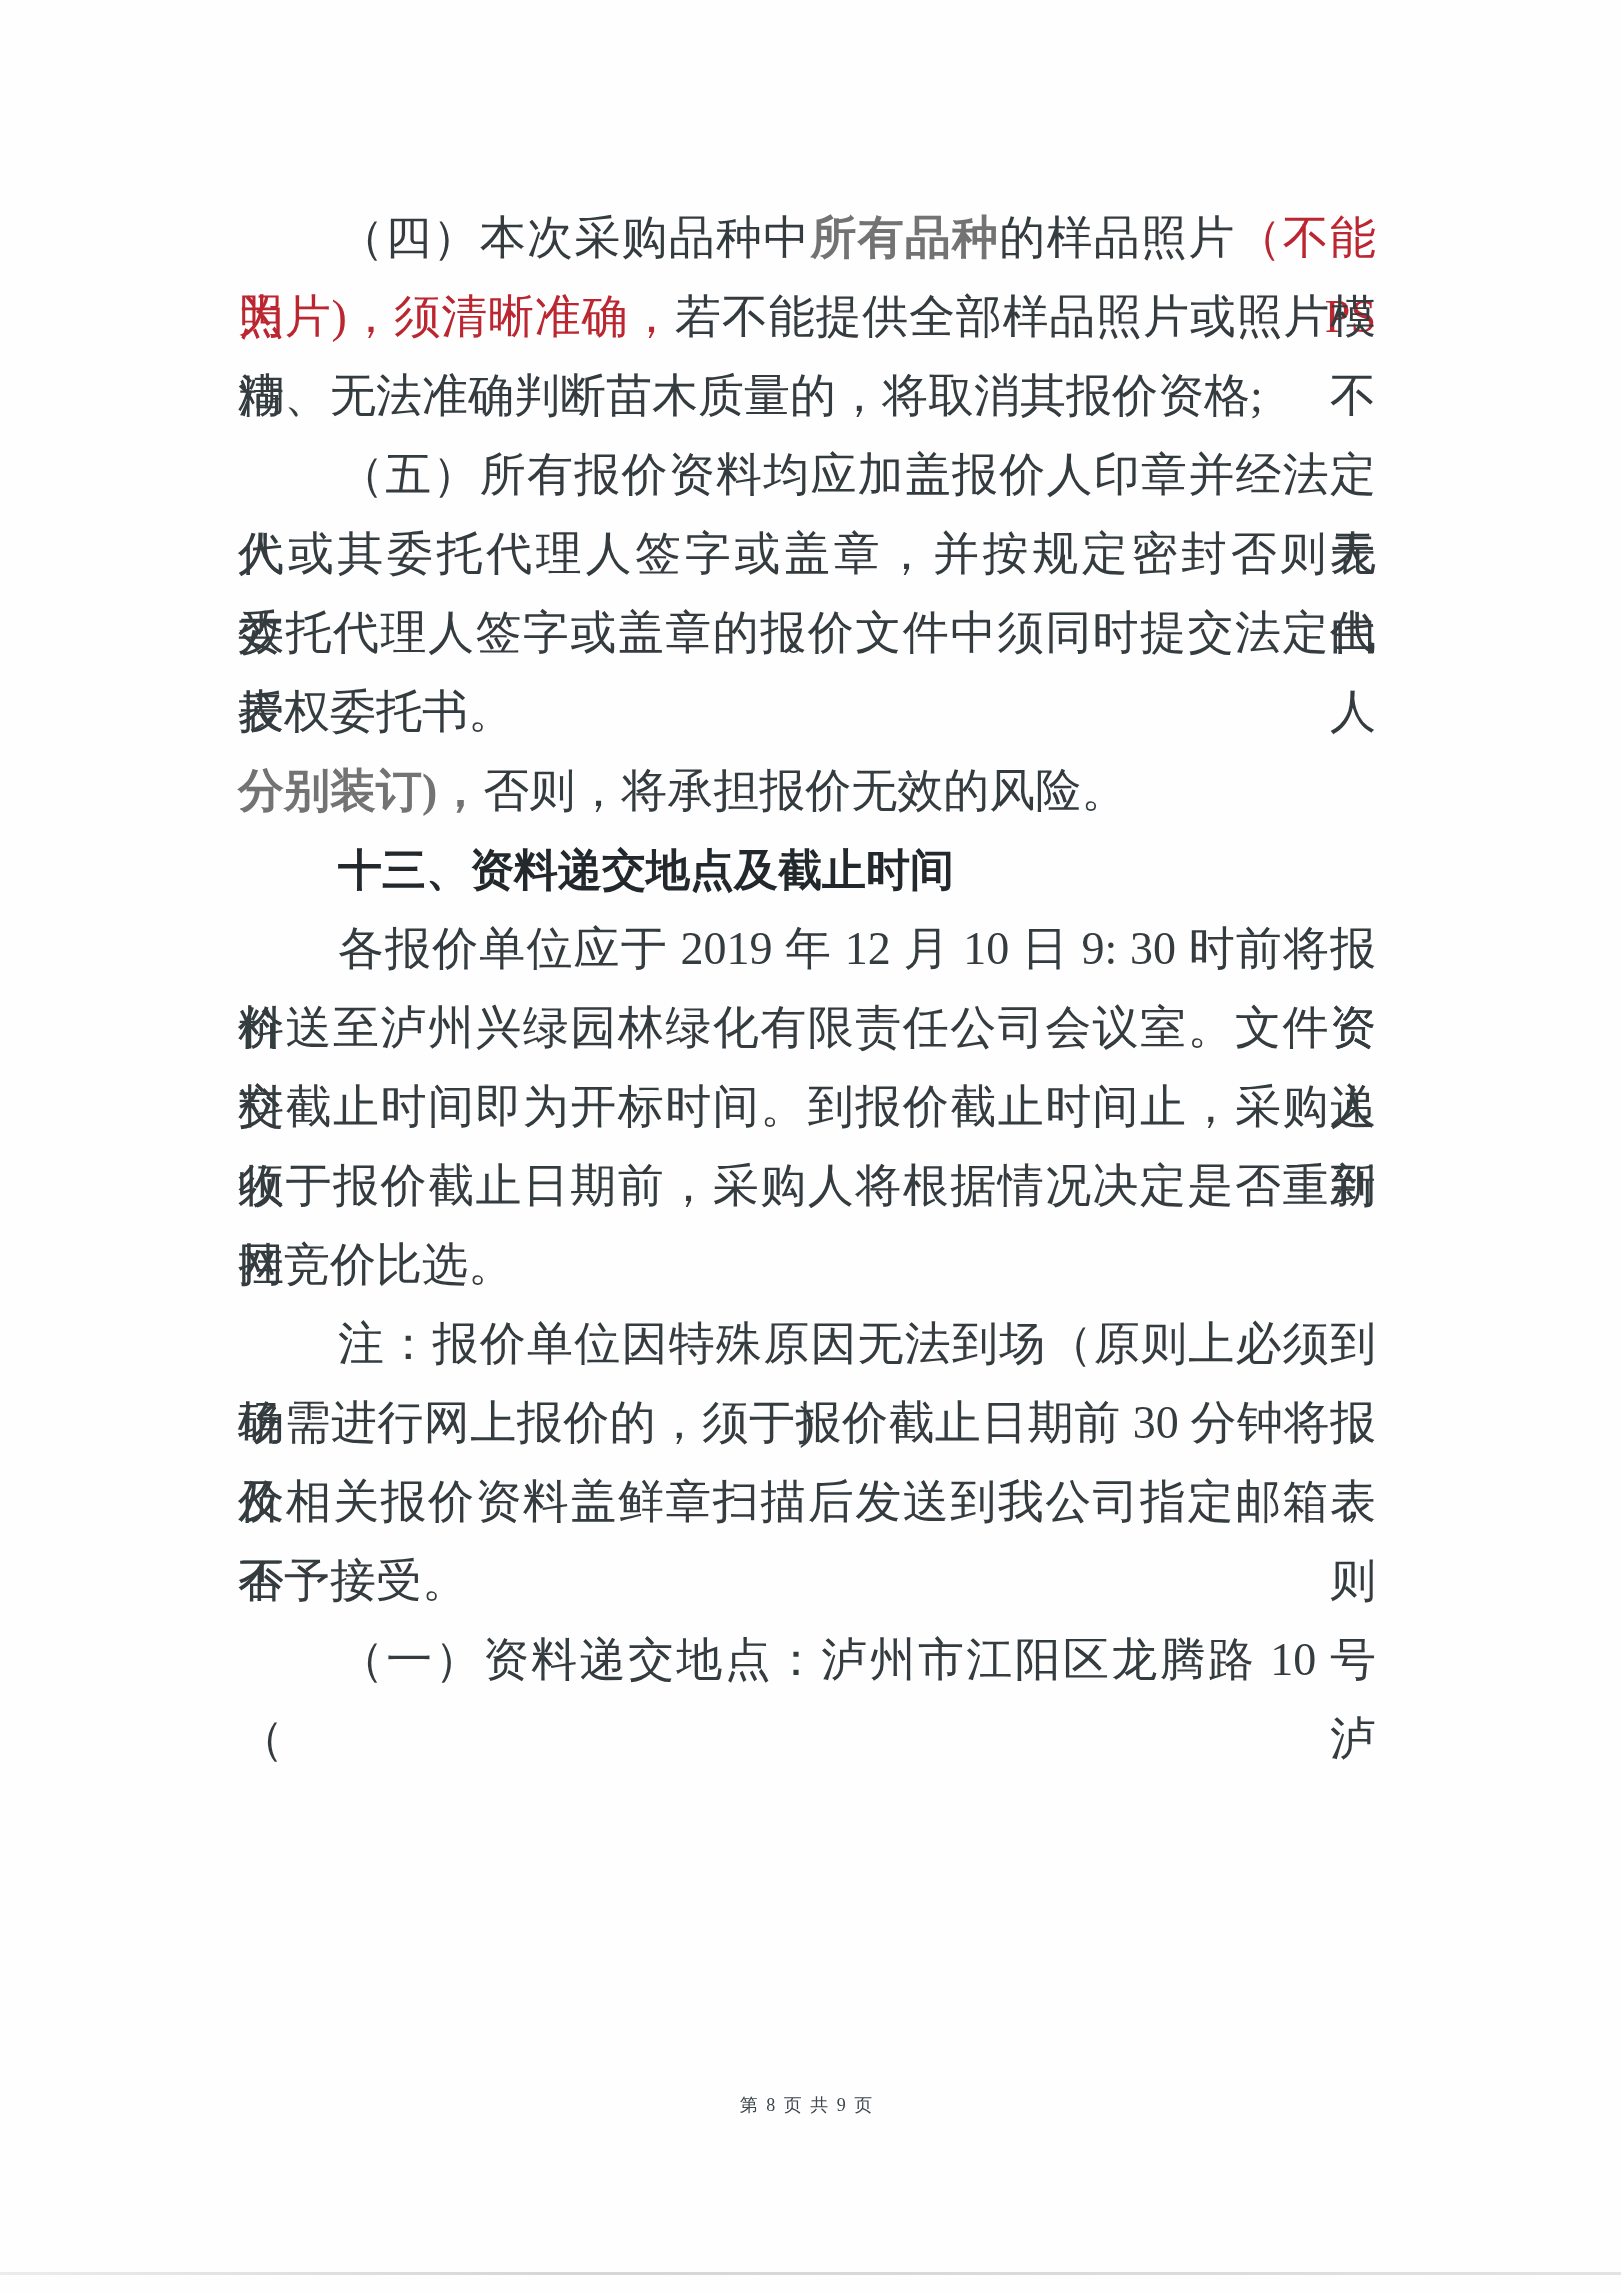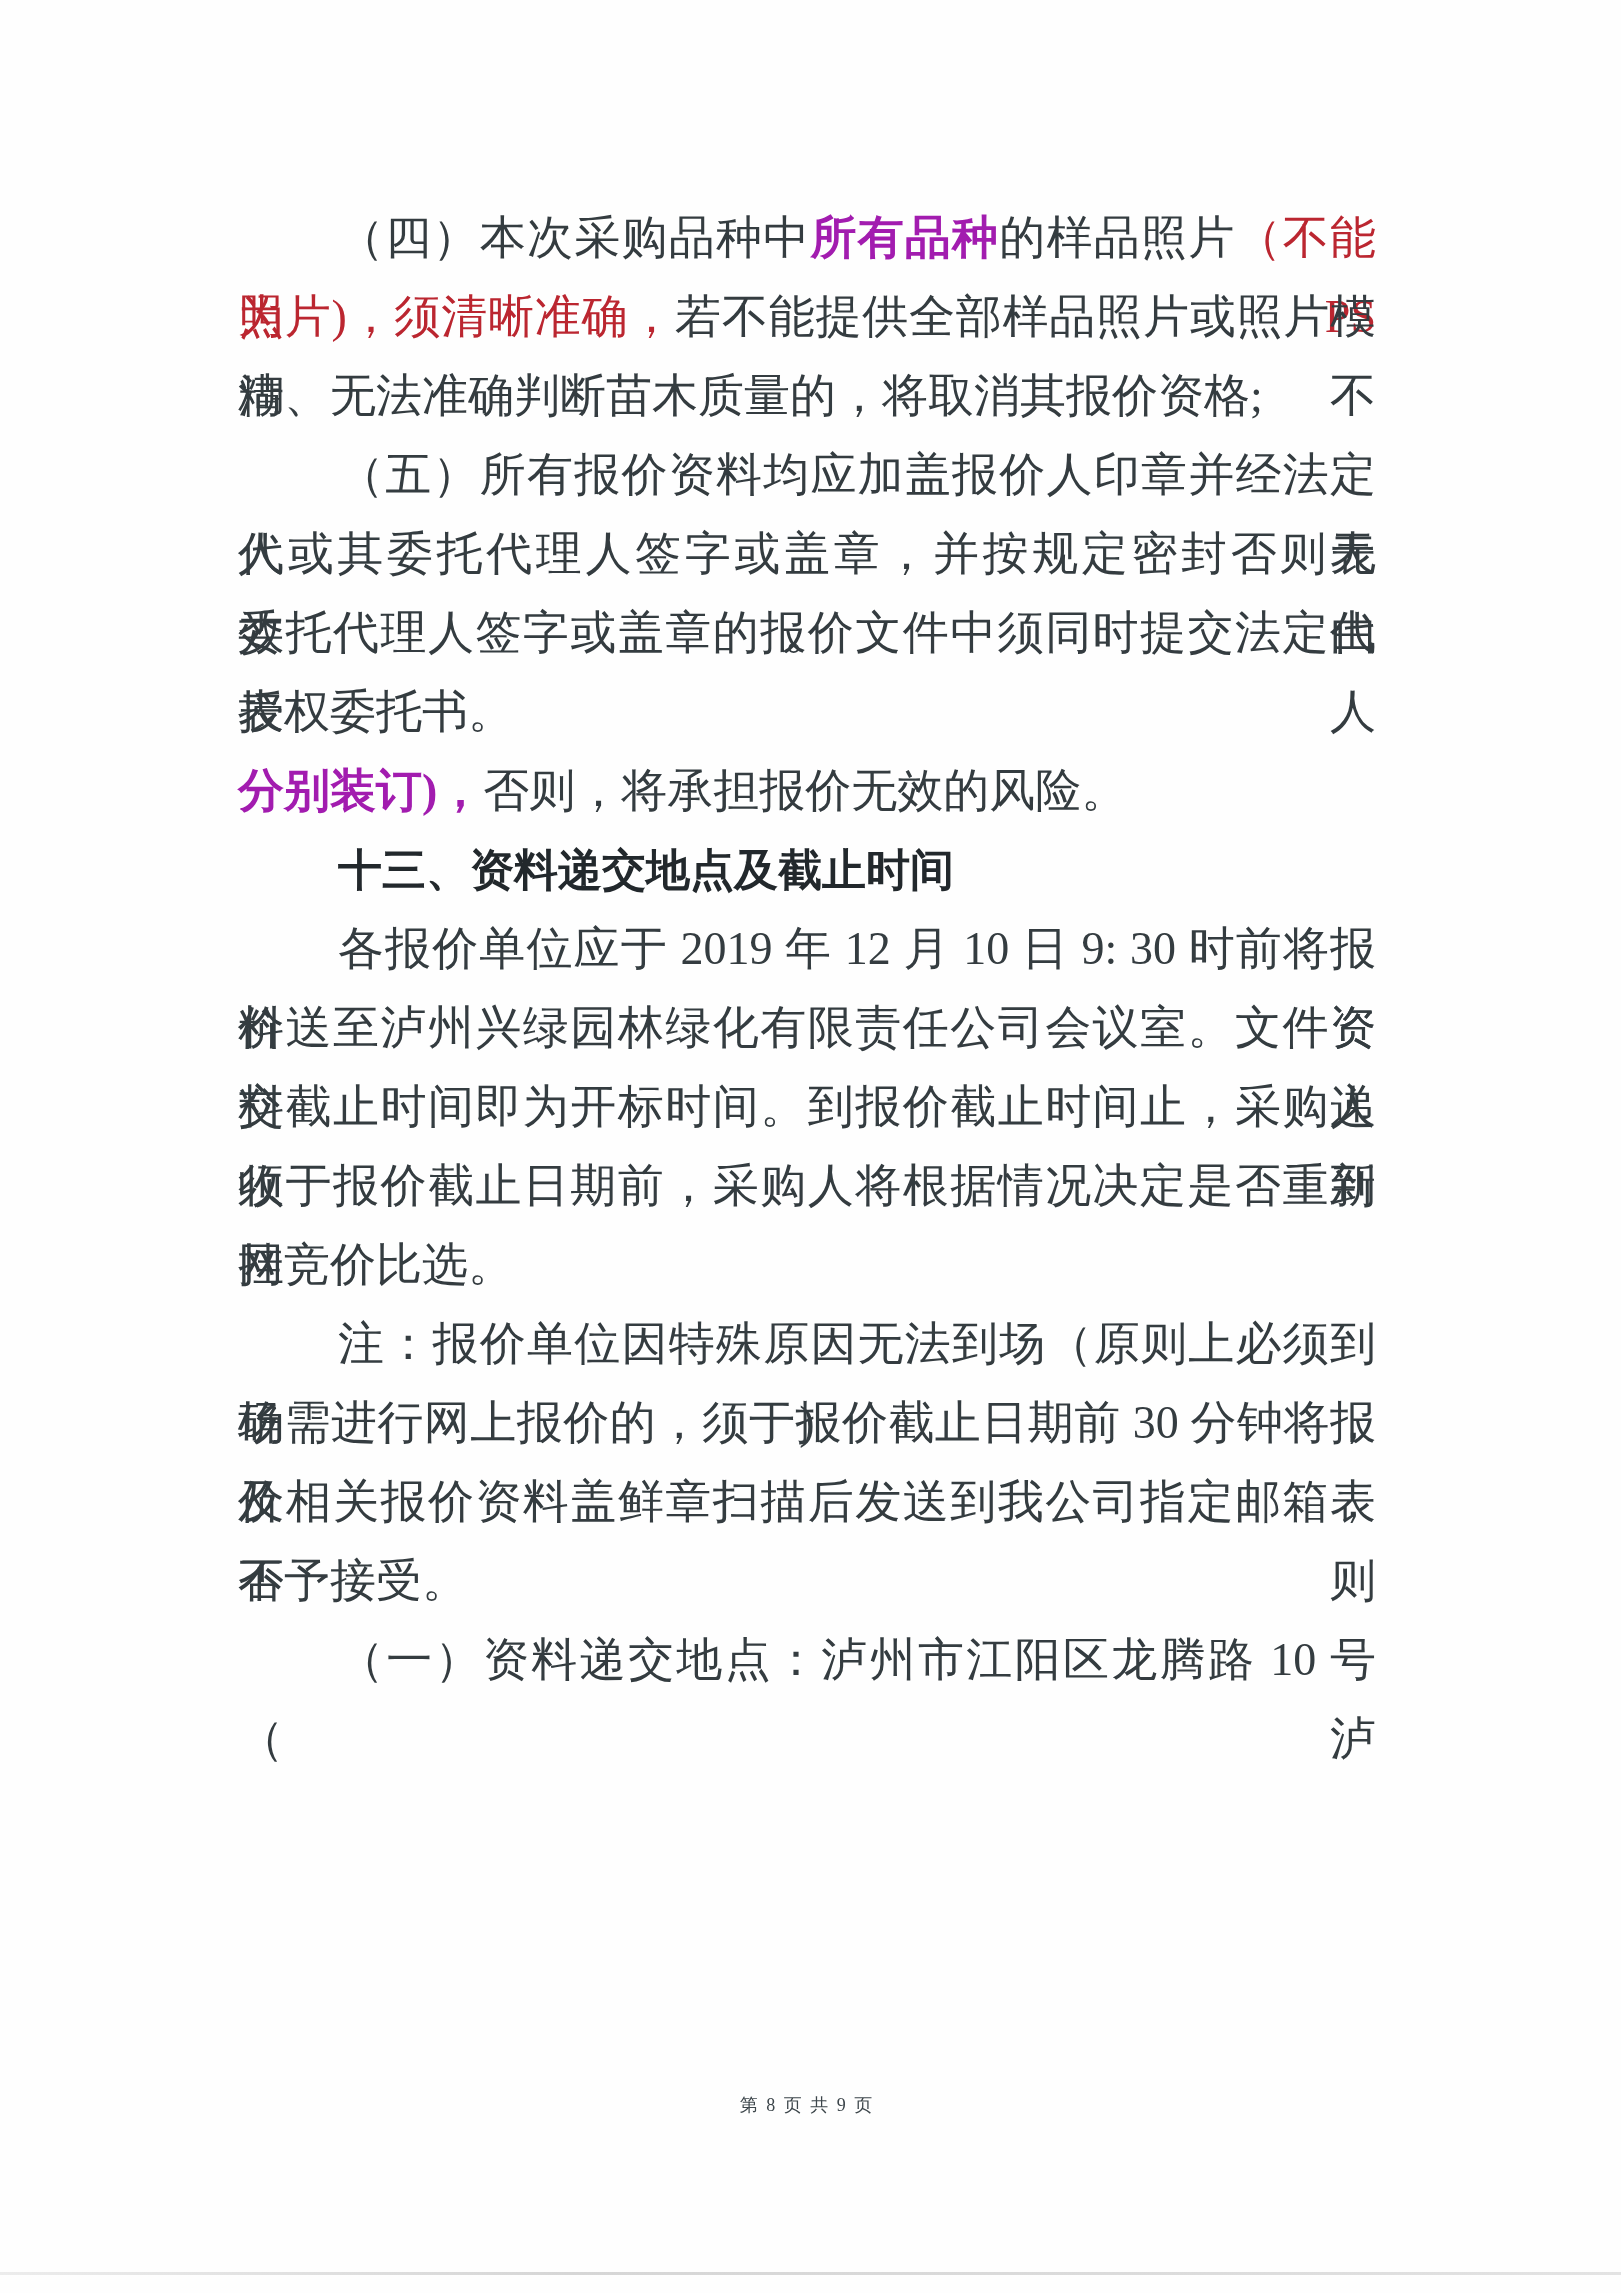--- a/index.html
+++ b/index.html
@@ -39,21 +39,21 @@
   .line.heading {
     font-family: "Liberation Sans", "DejaVu Sans", sans-serif;
     font-weight: bold;
     font-size: 44px;
     color: #22282c;
     text-align: left;
     text-align-last: left;
   }
   .seg-k { color: inherit; }
   .seg-r { color: #bb2630; }
-  .seg-rb { color: #a21caf; font-weight: bold; }
+  .seg-rb { color: #737373; font-weight: bold; }
   .footer {
     position: absolute;
     left: 238px;
     top: 2084px;
     width: 1138px;
     height: 43px;
     line-height: 43px;
     text-align: center;
     font-size: 18px;
     letter-spacing: 2px;

